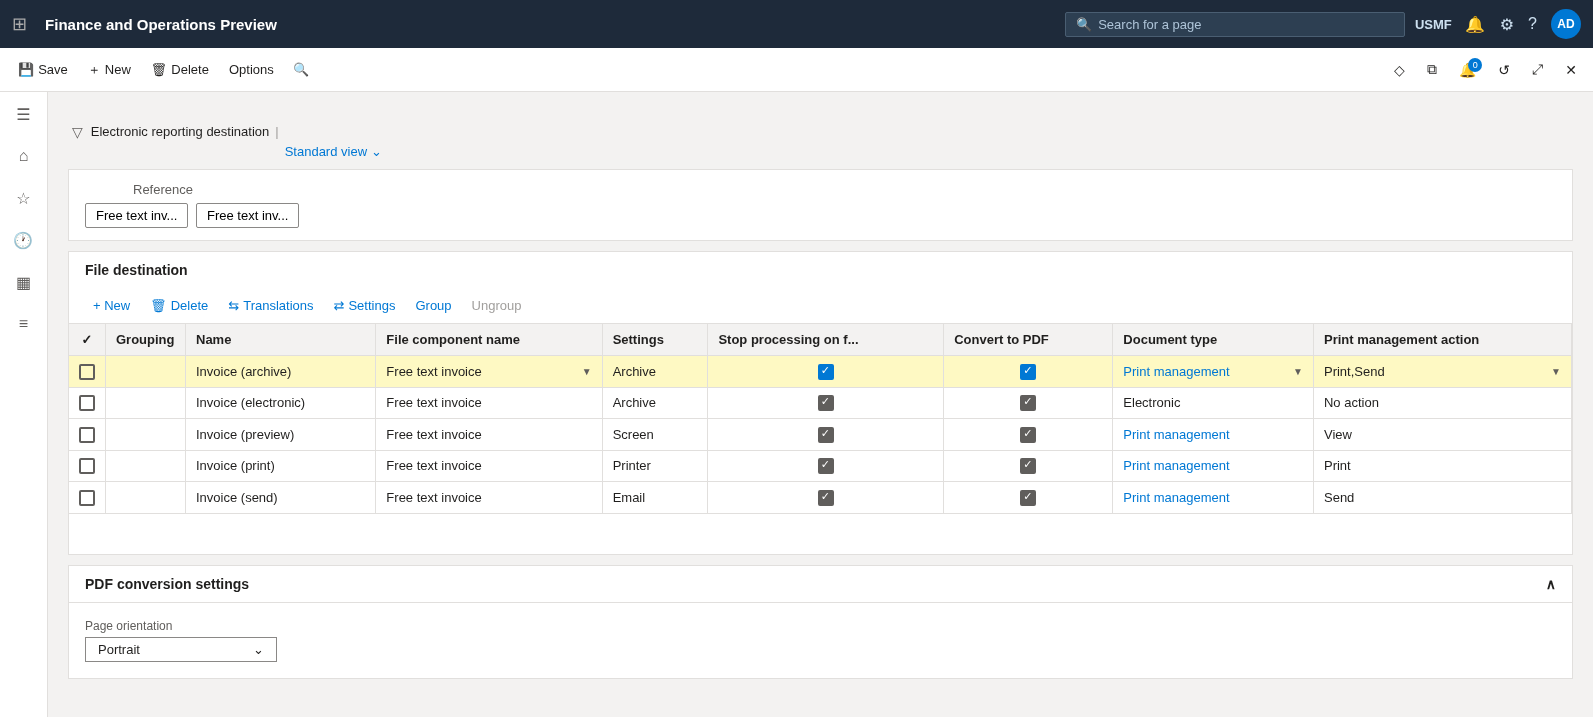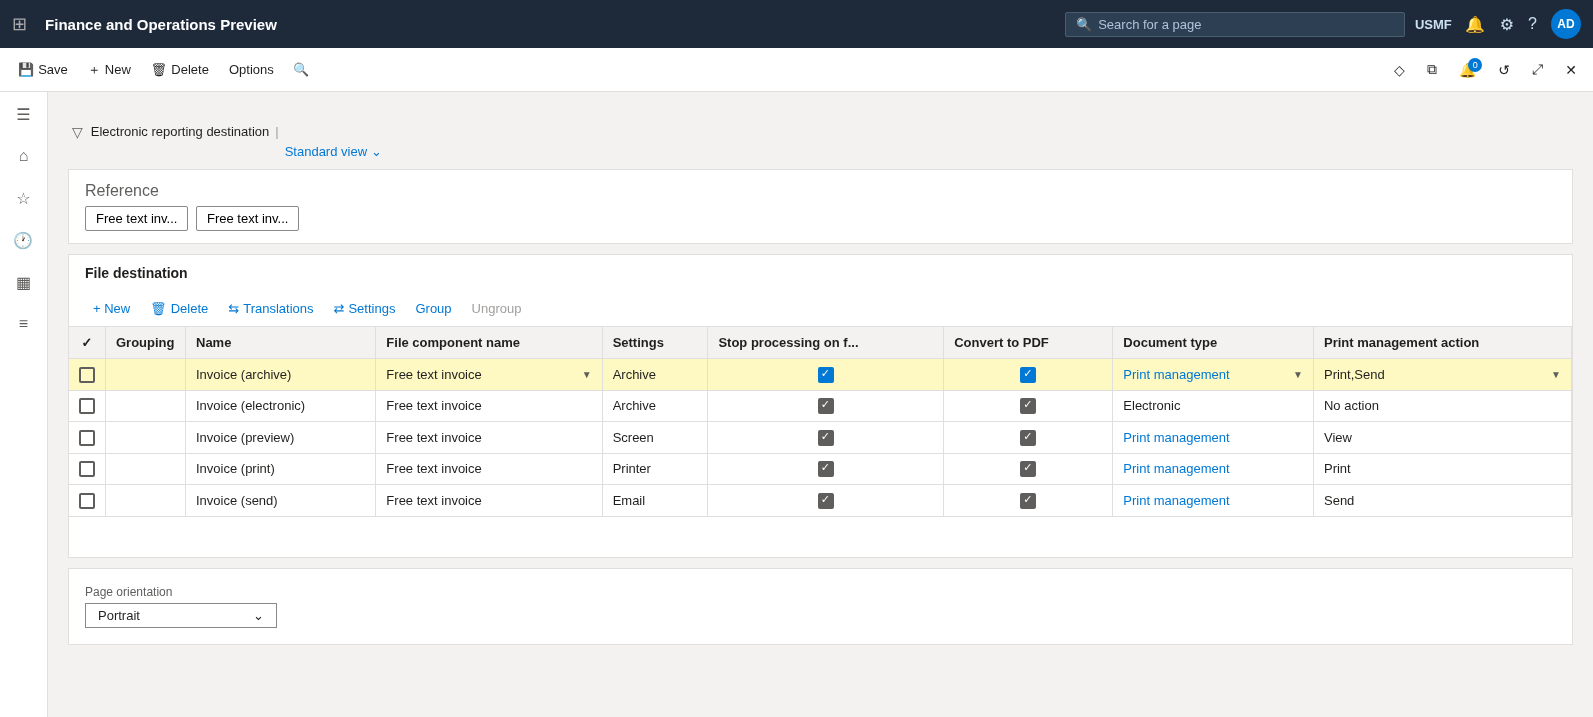--- a/index.html
+++ b/index.html
@@ -153,21 +153,21 @@
       margin-top: 40px;
     }
 
     
     .reference-section {
       background: white;
       border: 1px solid #e1dfdd;
       padding: 12px 16px;
       margin-bottom: 10px;
     }
-    .reference-label { font-size: 16px; color: #605e5c; margin-bottom: 6px; }
+    .reference-label { font-size: 13px; color: #605e5c; margin-bottom: 6px; margin-left: 48px; }
     .ref-btn {
       background: white;
       border: 1px solid #8a8886;
       padding: 4px 10px;
       font-size: 13px;
       cursor: pointer;
       margin-right: 4px;
       border-radius: 2px;
     }
 
@@ -497,20 +497,24 @@
                 <td><span class="link-text">Print management</span></td>
                 <td>Send</td>
               </tr>
             </tbody>
         </table>
       </div>
       <div style="height: 40px;"></div>
     </div>
 
     <div class="pdf-section">
+      <div class="pdf-section-header">
+        <span>PDF conversion settings</span>
+        <span>∧</span>
+      </div>
       <div class="pdf-content">
         <div class="field-label">Page orientation</div>
         <div class="field-select">
           <span>Portrait</span>
           <span>⌄</span>
         </div>
       </div>
     </div>
 
   </div>

